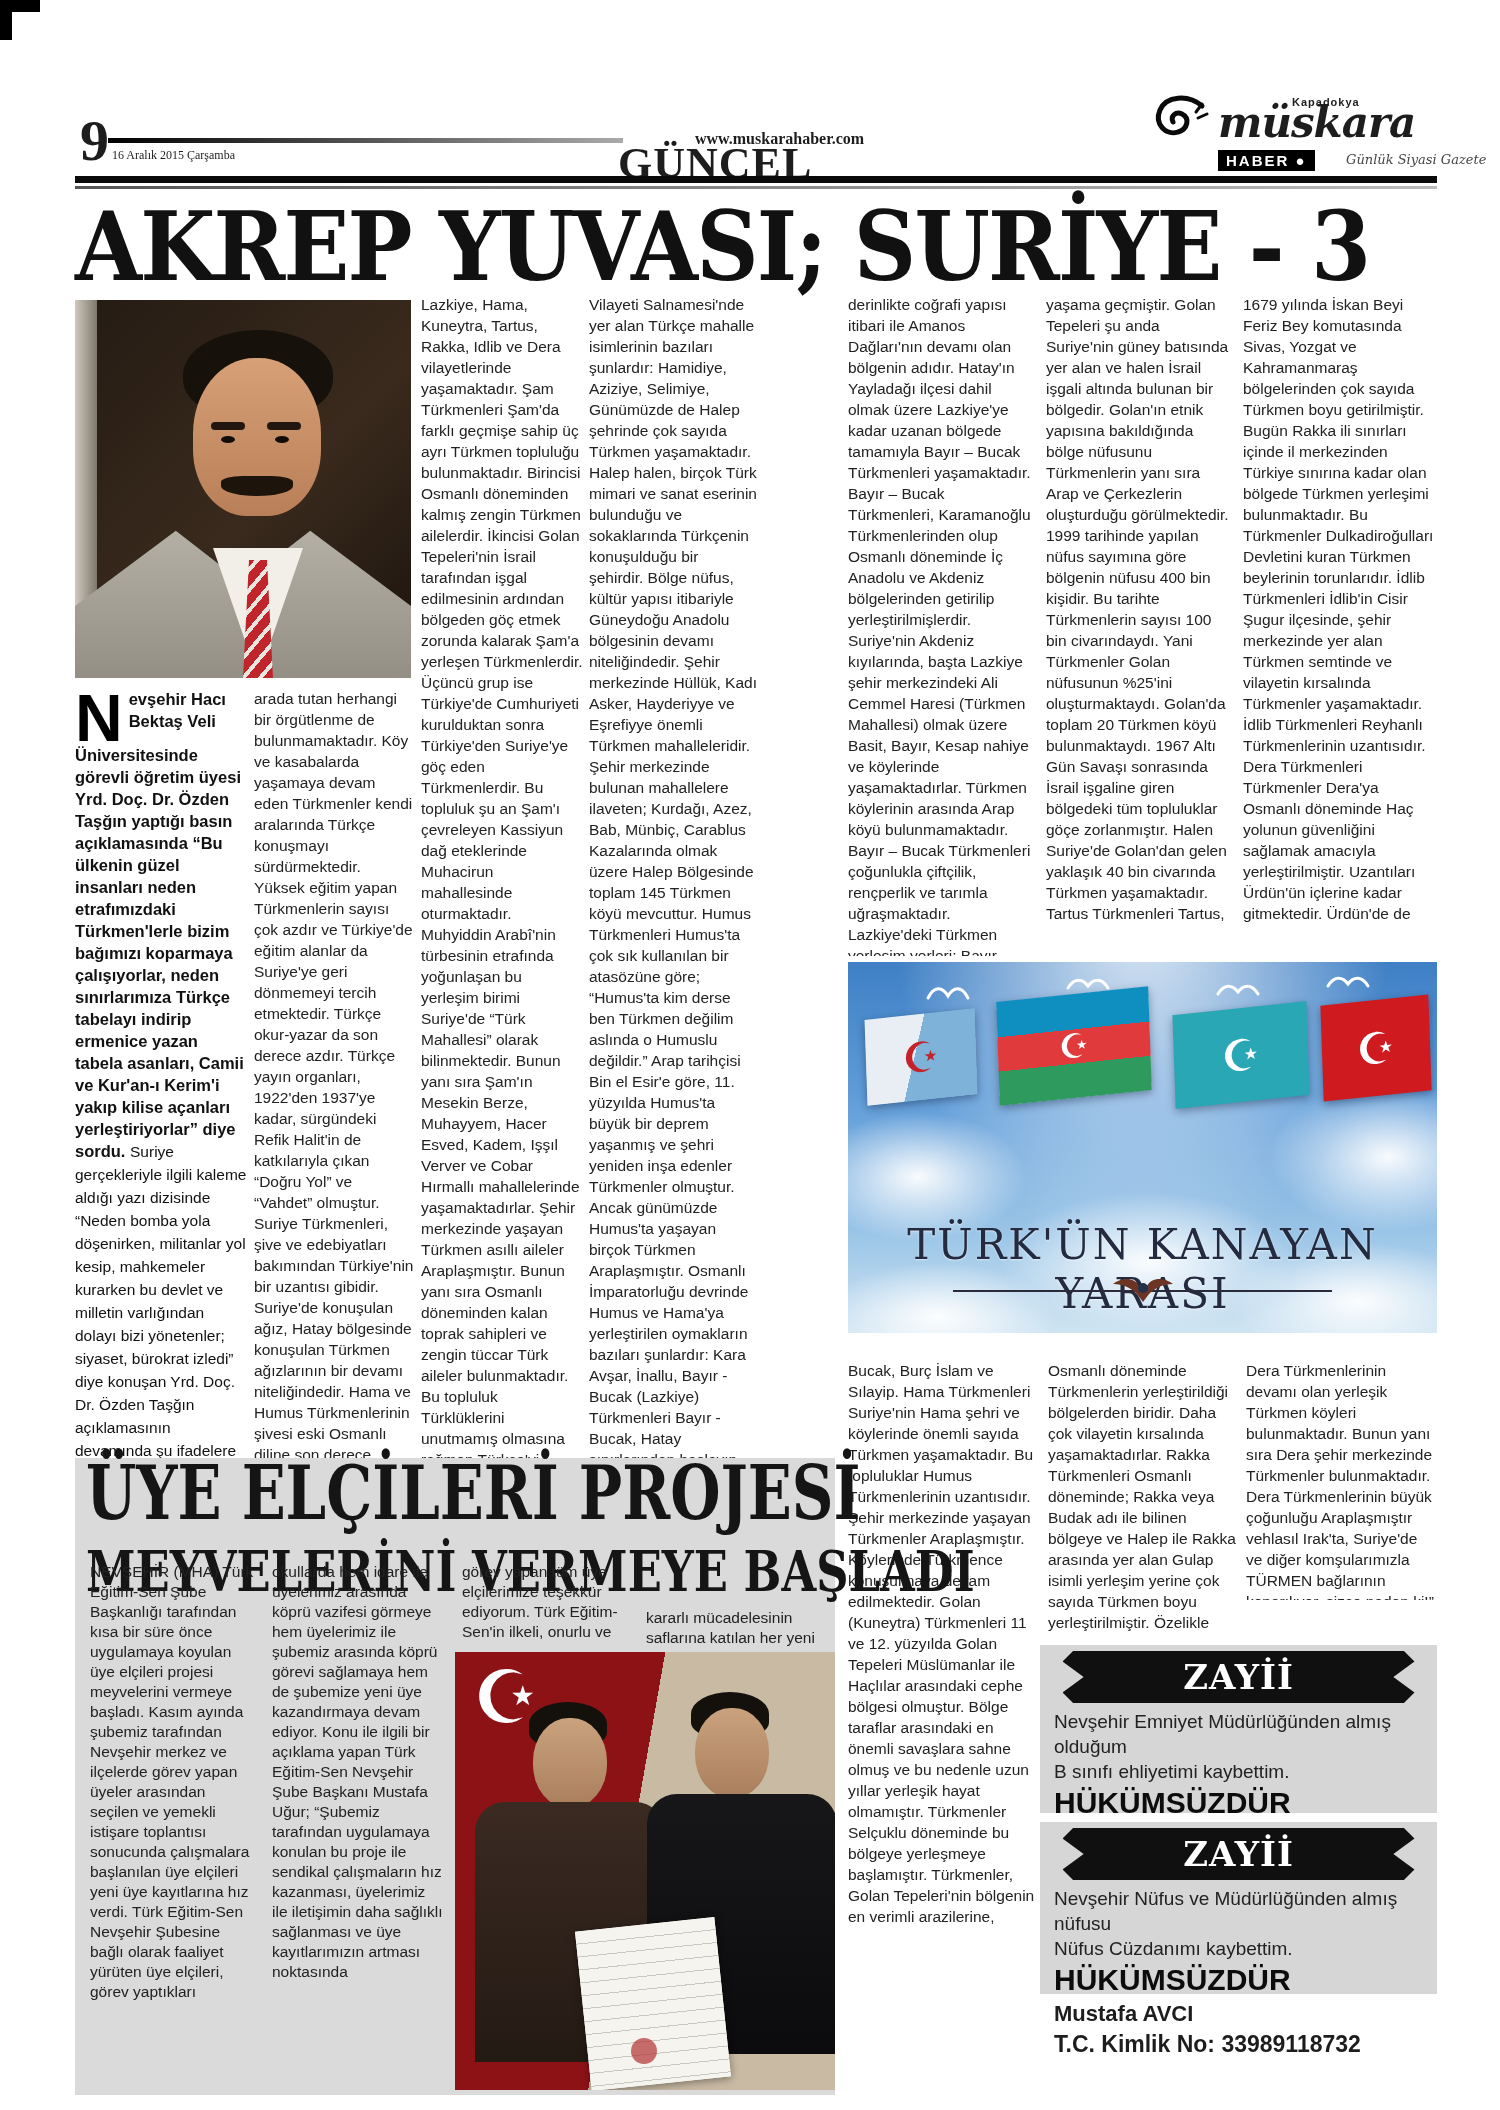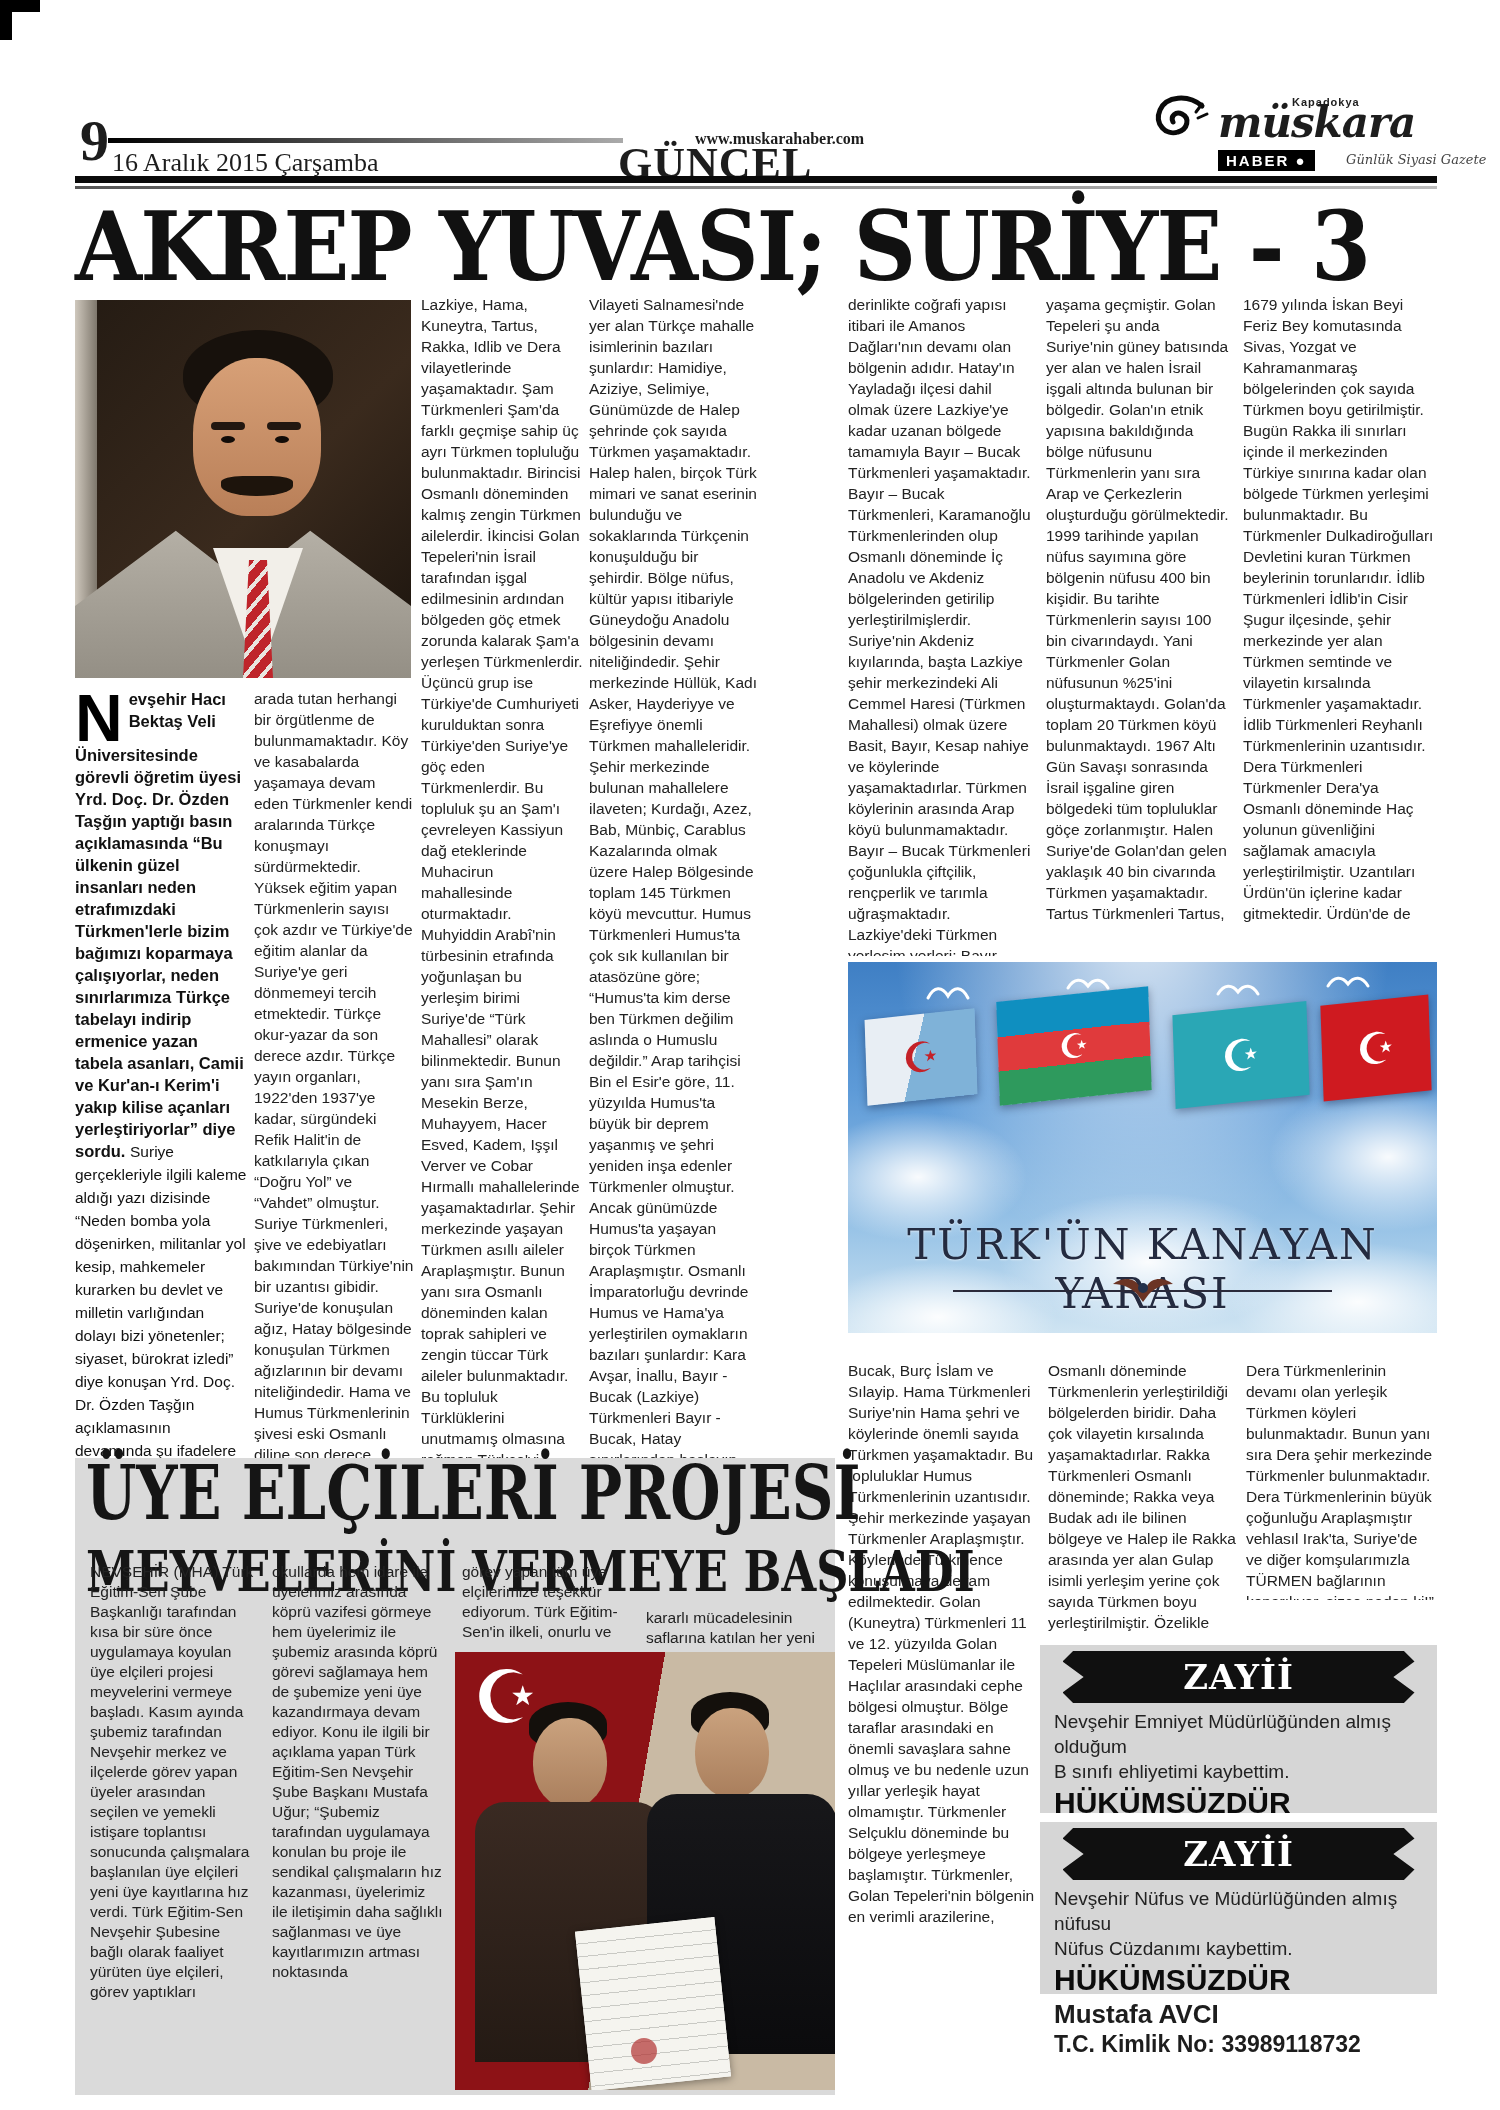--- a/index.html
+++ b/index.html
@@ -5,21 +5,21 @@
   html,body{margin:0;padding:0;background:#ffffff;}
   #page{position:relative;width:1500px;height:2110px;background:#ffffff;overflow:hidden;
         font-family:"Liberation Sans",sans-serif;color:#1d1d1d;}
   .abs{position:absolute;}
   
   .corner-h{left:0;top:0;width:40px;height:12px;background:#000;}
   .corner-v{left:0;top:0;width:12px;height:40px;background:#000;}
   
   .pagenum{left:80px;top:112px;font-family:"Liberation Serif",serif;font-weight:bold;font-size:58px;line-height:58px;}
   .hline1{left:108px;top:138px;width:515px;height:5px;background:linear-gradient(to right,#000,#aaa);}
-  .date{left:112px;top:148px;font-family:"Liberation Serif",serif;font-size:26px;}
+  .date{left:112px;top:148px;font-family:"Liberation Serif",serif;font-size:12px;}
   .website{left:695px;top:130px;font-family:"Liberation Serif",serif;font-size:16px;font-weight:bold;}
   .section{left:618px;top:138px;font-family:"Liberation Serif",serif;font-weight:bold;font-size:44px;letter-spacing:1px;}
   .logo-swirl{left:1148px;top:92px;}
   .logo-region{left:1292px;top:96px;font-size:11px;font-weight:bold;letter-spacing:1px;}
   .logo-name{left:1218px;top:98px;font-family:"DejaVu Serif",serif;font-style:italic;font-weight:bold;font-size:42px;letter-spacing:-1px;}
   .logo-haber{left:1218px;top:150px;background:#000;color:#fff;font-weight:bold;font-size:15px;letter-spacing:2px;padding:2px 8px;}
   .logo-tagline{left:1326px;top:152px;font-family:"DejaVu Serif",serif;font-style:italic;font-size:13px;color:#444;margin-left:20px;}
   .rule-thick{left:75px;top:176px;width:1362px;height:7px;background:#0a0a0a;}
   .rule-gray{left:75px;top:186px;width:1362px;height:3px;background:linear-gradient(to right,#555,#bbb);}
   
@@ -75,21 +75,21 @@
                 background-image:repeating-linear-gradient(#f5f4ef 0 12px,#c9c9c4 12px 13px);}
   .photo2 .seal{position:absolute;left:176px;top:386px;width:26px;height:26px;border-radius:50%;background:#b03030;opacity:.7;}
   
   .notice{position:absolute;left:1040px;width:397px;background:#d6d6d6;}
   .ribbon{position:relative;margin:6px auto 0;width:352px;height:52px;background:#101010;color:#fff;
           display:flex;align-items:center;justify-content:center;font-family:"DejaVu Serif",serif;font-weight:bold;font-size:34px;letter-spacing:1px;
           clip-path:polygon(3% 0,97% 0,100% 20%,94% 50%,100% 80%,97% 100%,3% 100%,0 80%,6% 50%,0 20%);}
   .nbody{text-align:left;padding:6px 14px 12px;}
   .nline{font-size:19px;line-height:25px;color:#222;}
   .nstatus{font-size:30px;font-weight:bold;line-height:38px;color:#0c0c0c;}
-  .nname{font-size:26px;font-weight:bold;line-height:30px;}
+  .nname{font-size:22px;font-weight:bold;line-height:30px;}
   .nid{font-size:23px;font-weight:bold;line-height:30px;}
   svg{display:block;}
 </style>
 </head>
 <body>
 
 <div id="page">
 
   <div class="abs corner-h"></div>
   <div class="abs corner-v"></div>

